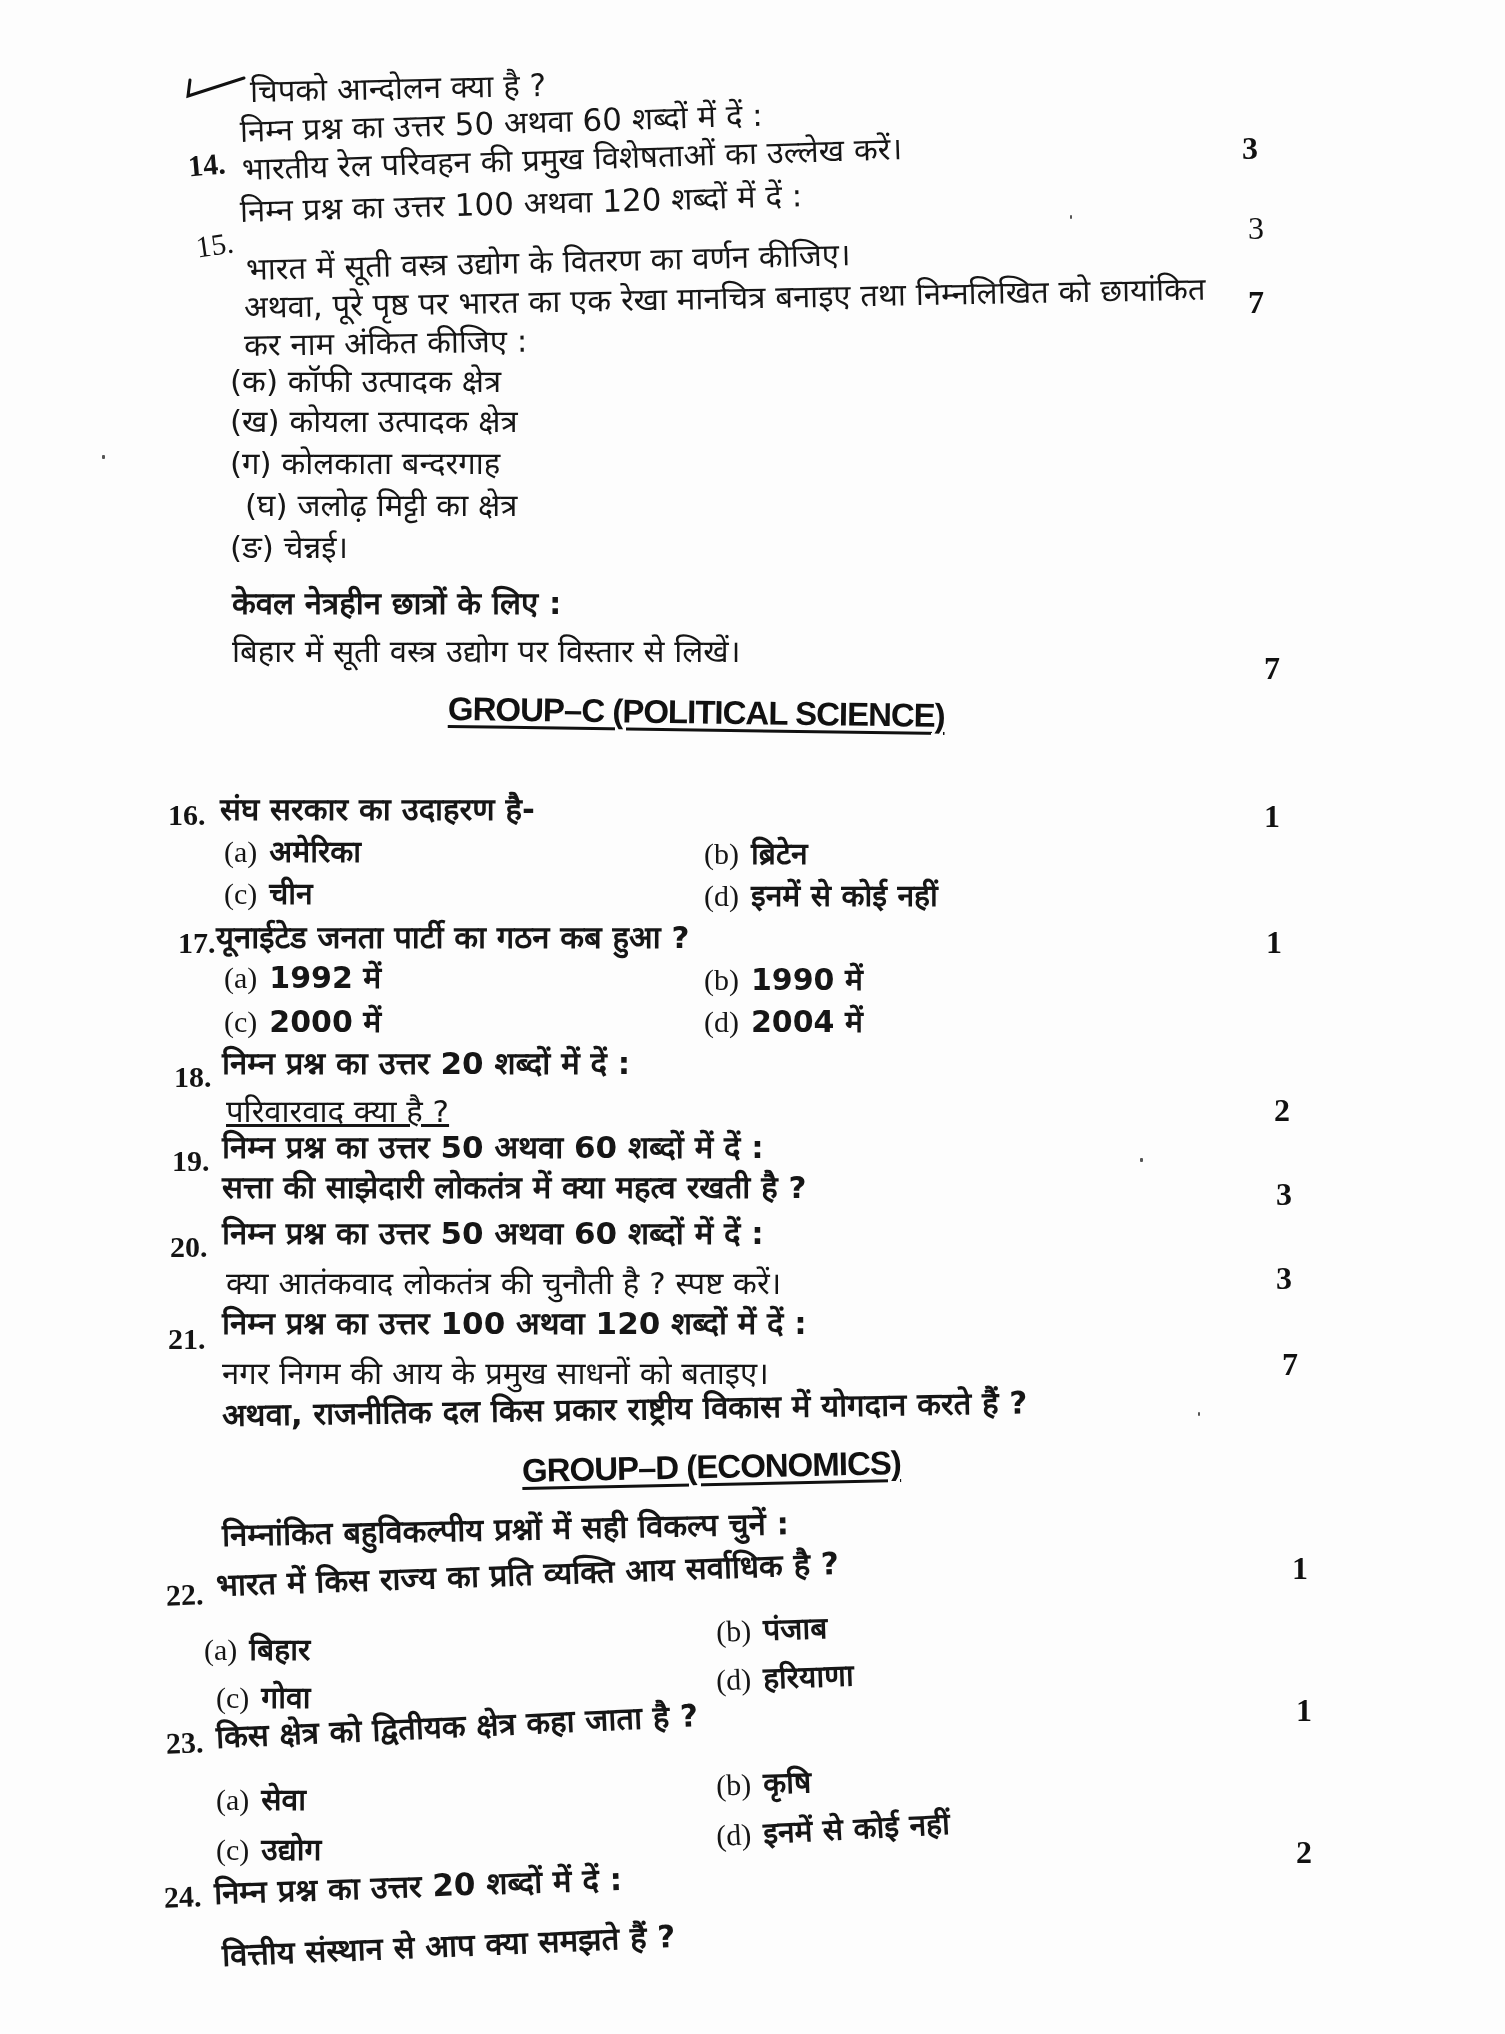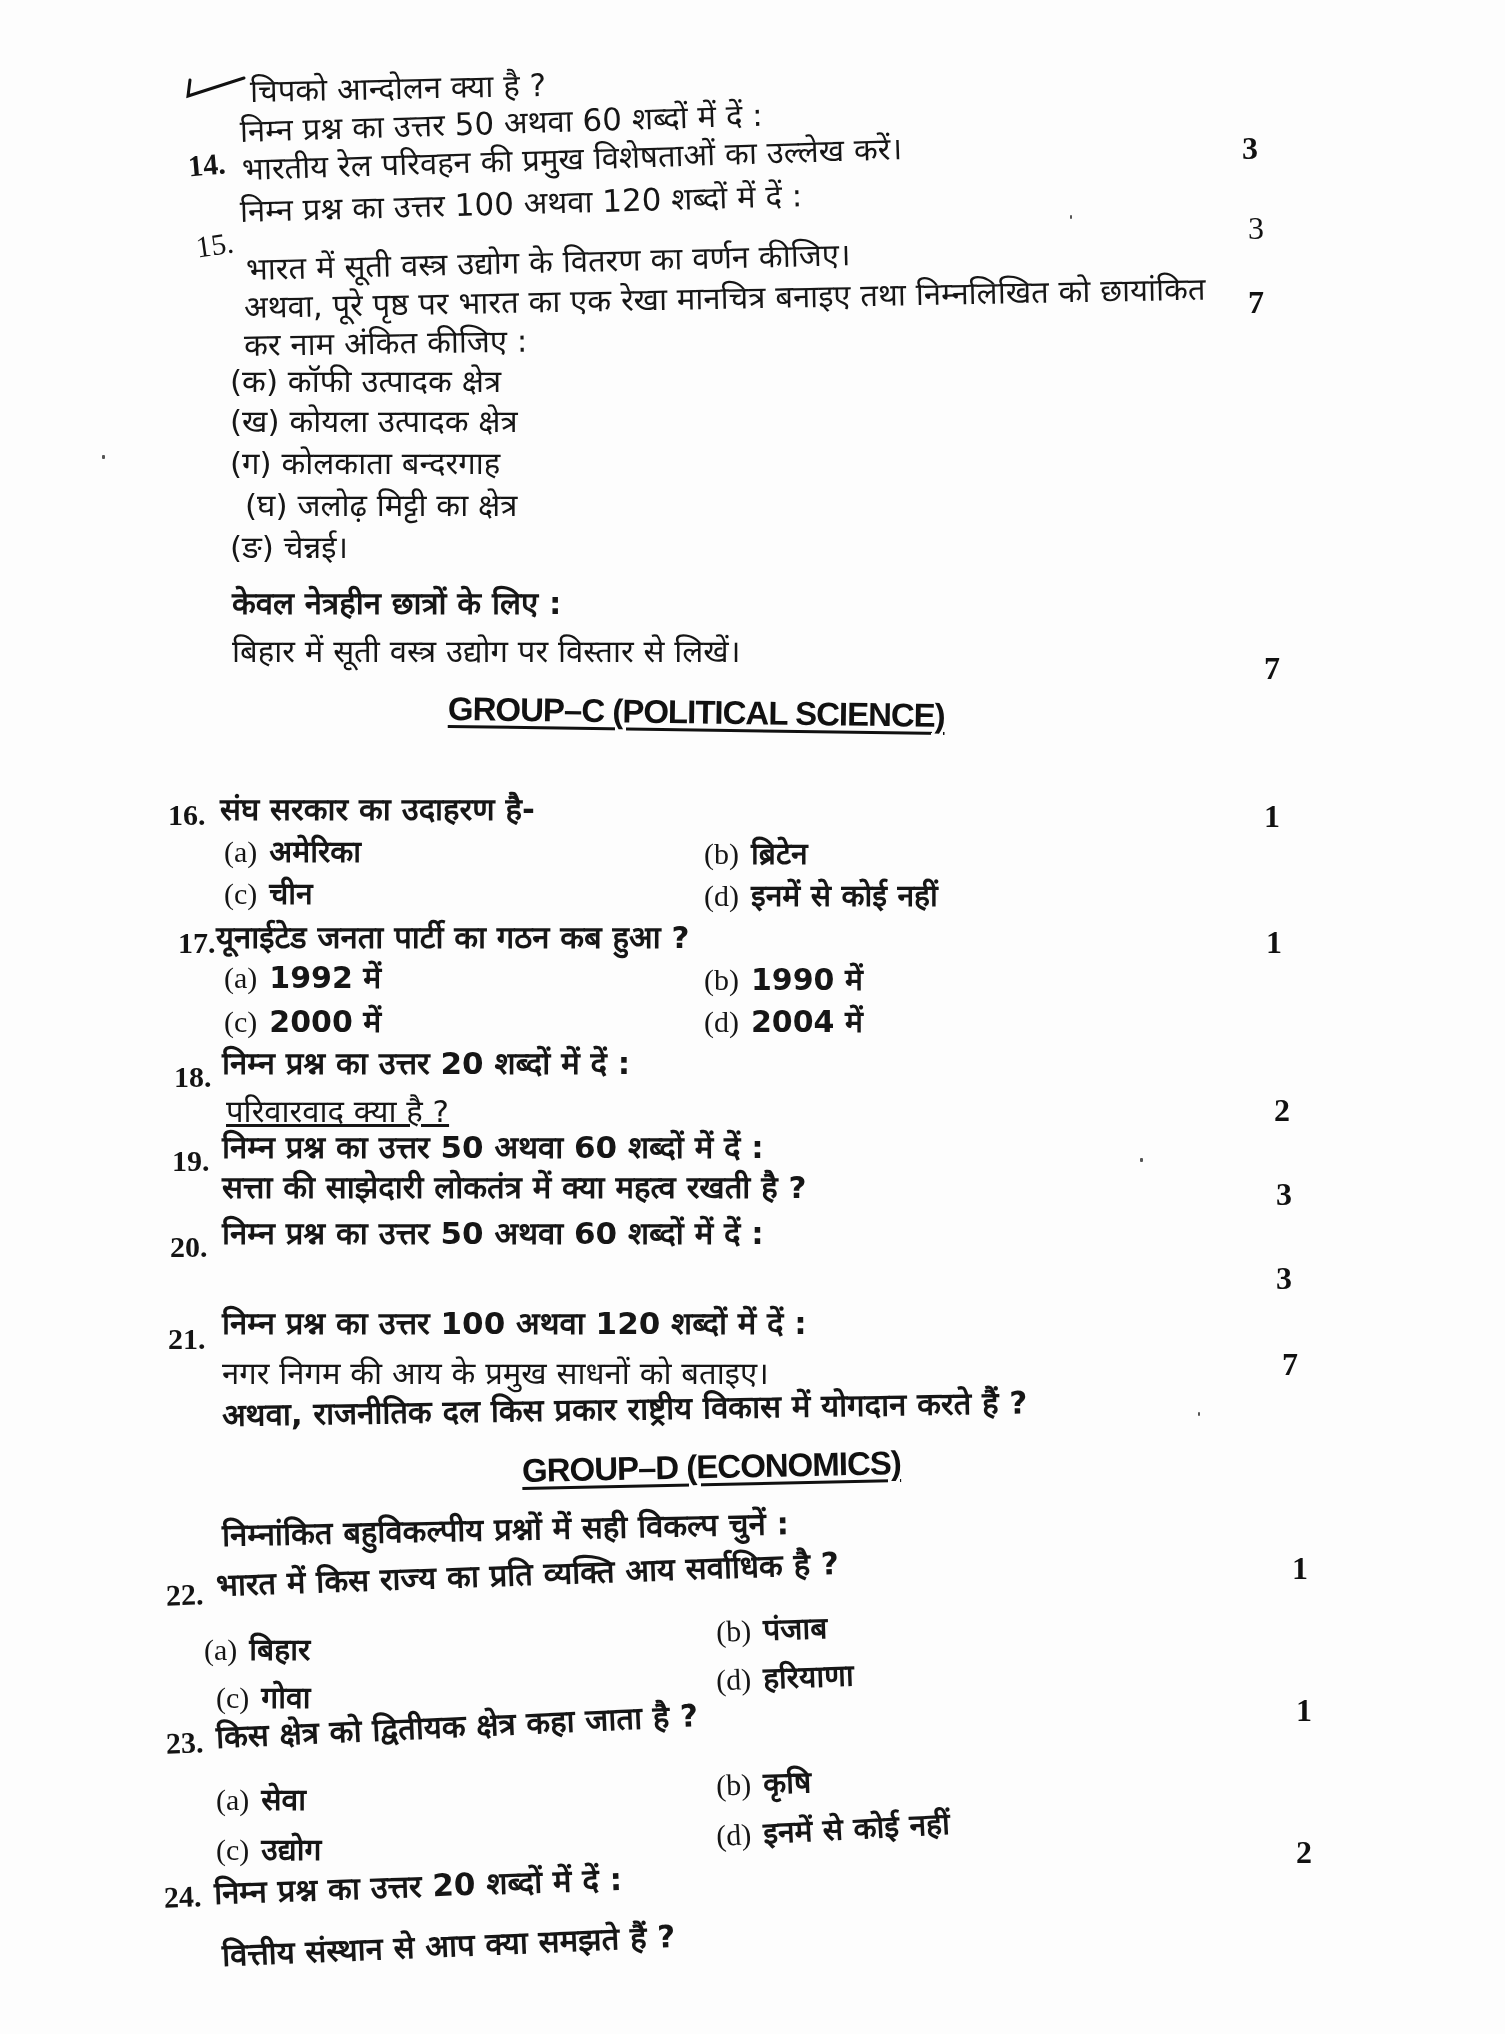--- a/index.html
+++ b/index.html
@@ -75,20 +75,21 @@
   <div class="ln light" style="left:226px; top:1092px;text-decoration:underline;">परिवारवाद क्या है ?</div>
   <div class="mark" style="left:1274px; top:1092px;">2</div>
 
   <div class="qn" style="left:172px; top:1144px;">19.</div>
   <div class="ln" style="left:222px; top:1128px;">निम्न प्रश्न का उत्तर 50 अथवा 60 शब्दों में दें :</div>
   <div class="ln" style="left:222px; top:1168px;">सत्ता की साझेदारी लोकतंत्र में क्या महत्व रखती है ?</div>
   <div class="mark" style="left:1276px; top:1176px;">3</div>
 
   <div class="qn" style="left:170px; top:1230px;">20.</div>
   <div class="ln" style="left:222px; top:1214px;">निम्न प्रश्न का उत्तर 50 अथवा 60 शब्दों में दें :</div>
+  <div class="ln light" style="left:226px; top:1264px;">क्या आतंकवाद लोकतंत्र की चुनौती है ? स्पष्ट करें।</div>
   <div class="mark" style="left:1276px; top:1260px;">3</div>
 
   <div class="qn" style="left:168px; top:1322px;">21.</div>
   <div class="ln" style="left:222px; top:1304px;">निम्न प्रश्न का उत्तर 100 अथवा 120 शब्दों में दें :</div>
   <div class="ln light" style="left:222px; top:1354px;">नगर निगम की आय के प्रमुख साधनों को बताइए।</div>
   <div class="mark" style="left:1282px; top:1346px;">7</div>
   <div class="ln" style="left:222px; top:1396px; transform:rotate(-0.9deg);">अथवा, राजनीतिक दल किस प्रकार राष्ट्रीय विकास में योगदान करते हैं ?</div>
 
   <div class="heading" style="left:522px; top:1452px; transform:rotate(-1.2deg);">GROUP–D (ECONOMICS)</div>
   <div class="ln" style="left:222px; top:1516px; transform:rotate(-1.2deg);">निम्नांकित बहुविकल्पीय प्रश्नों में सही विकल्प चुनें :</div>

